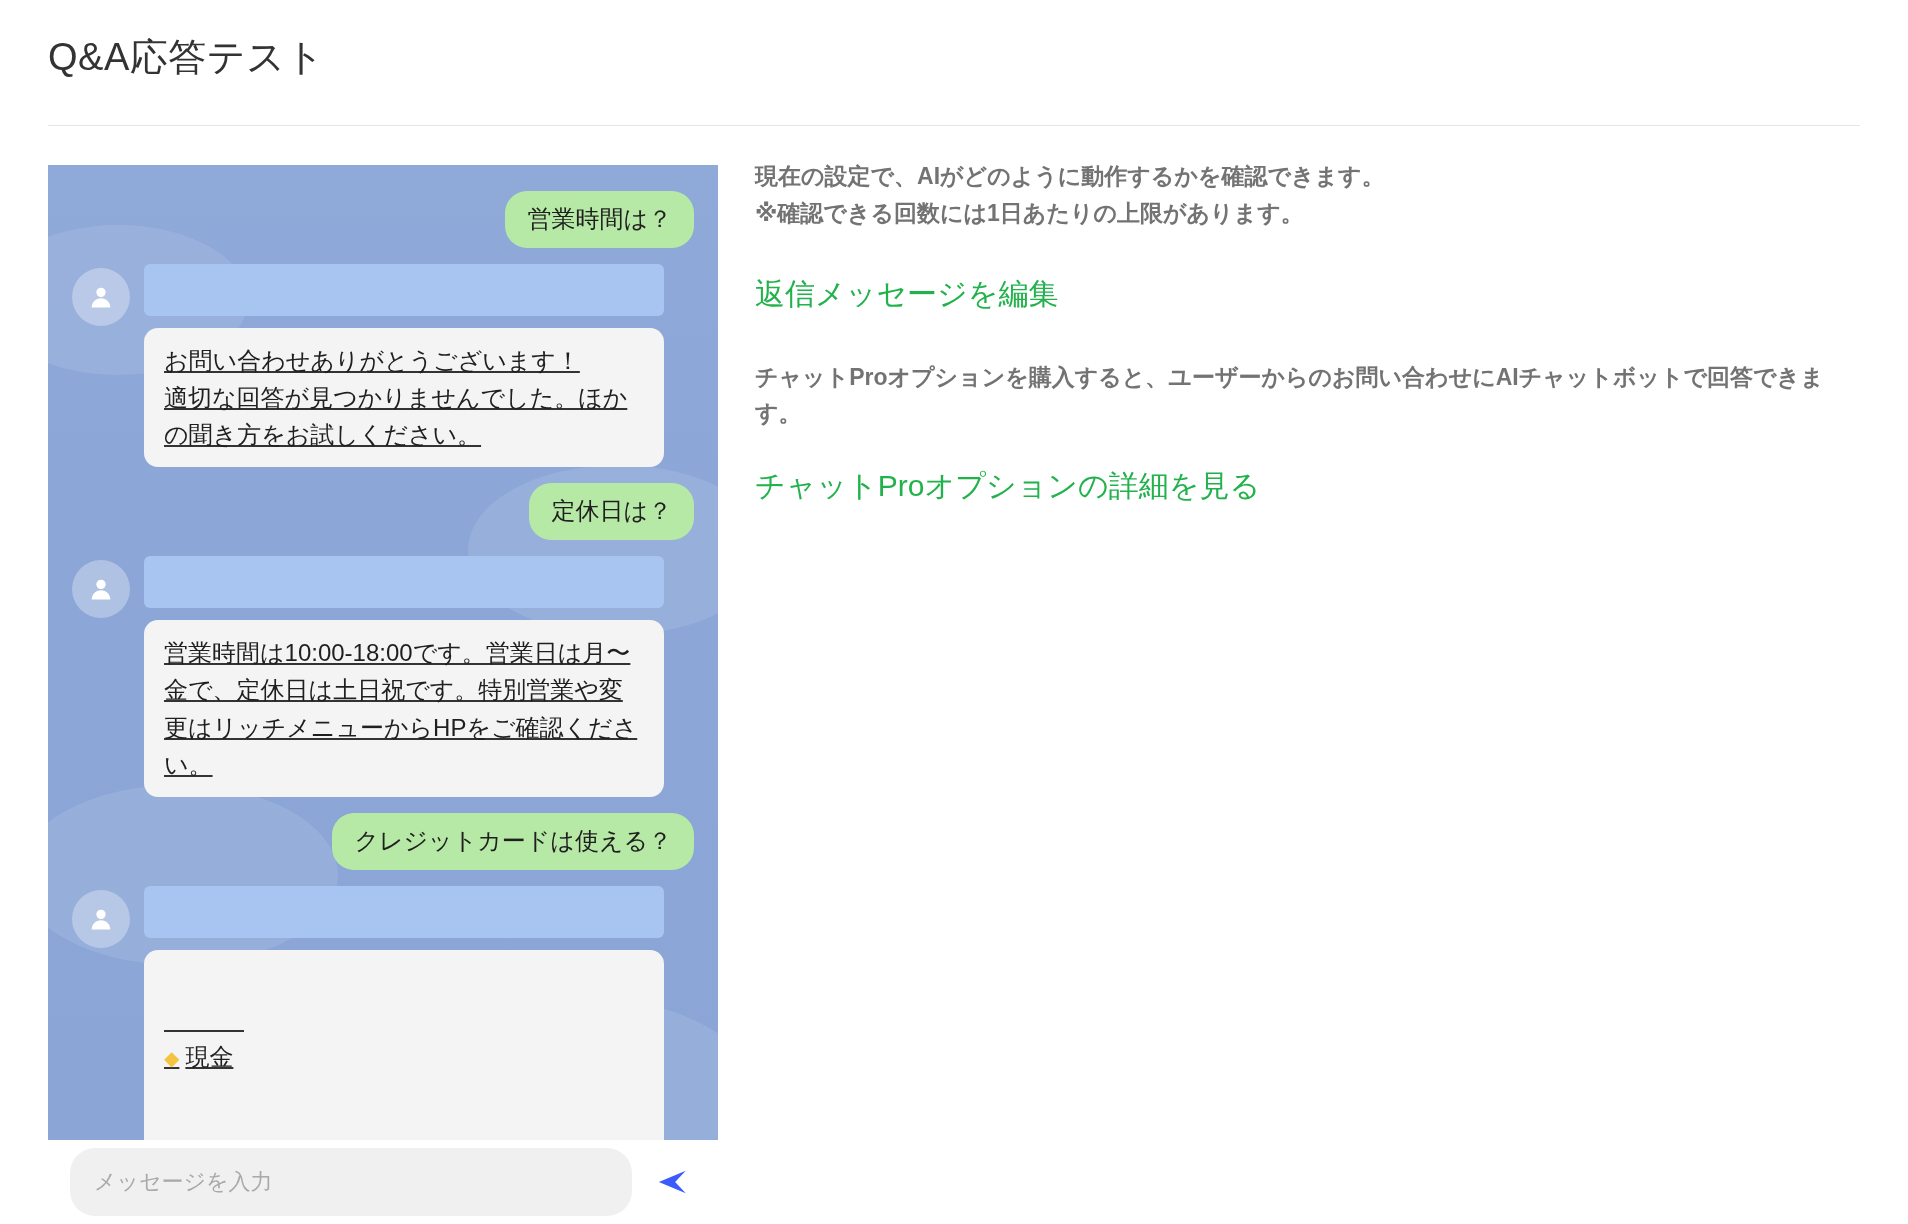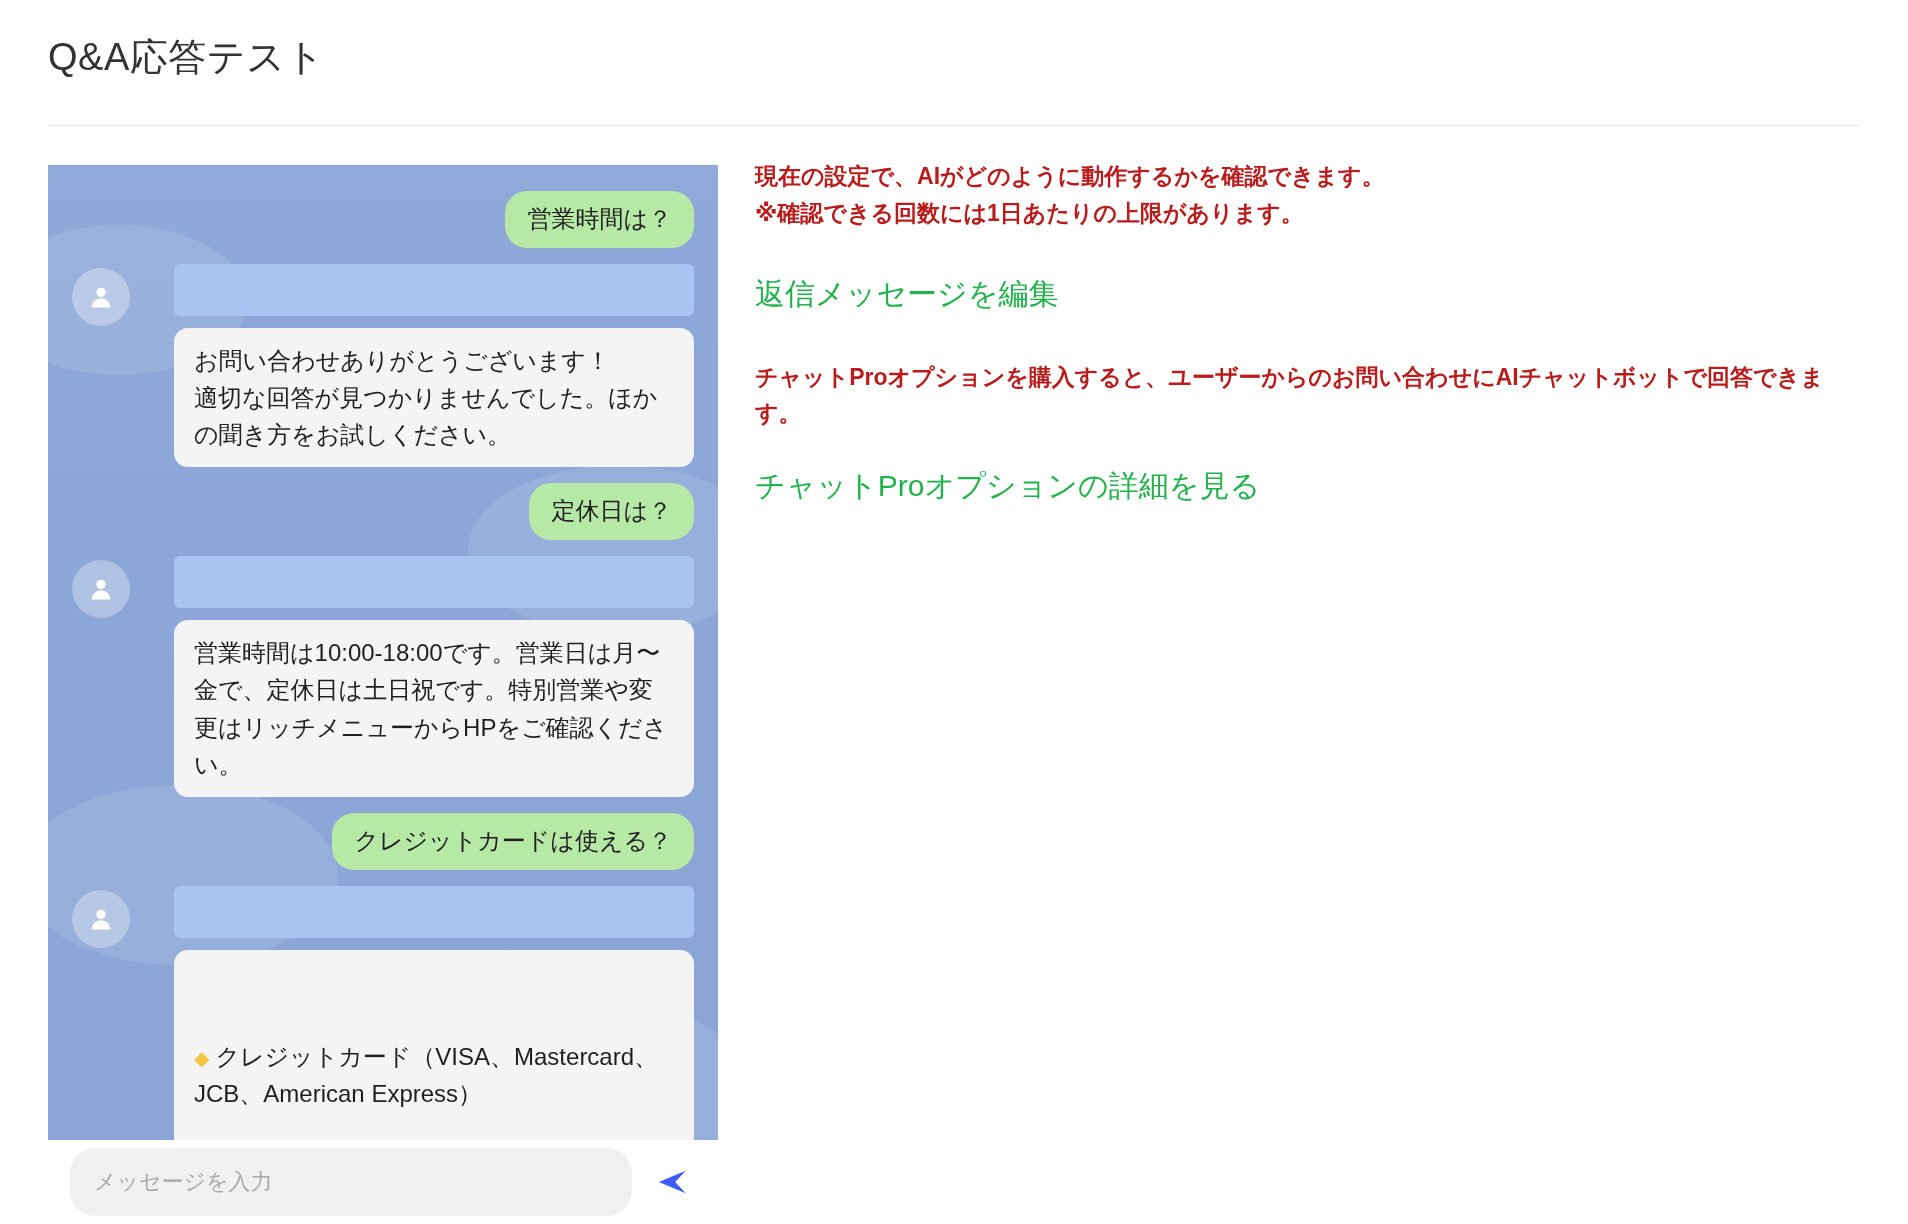--- a/index.html
+++ b/index.html
@@ -59,22 +59,23 @@
   }
   .msg-row {
     display: flex;
     margin-bottom: 16px;
   }
   .msg-row.out {
     justify-content: flex-end;
     text-align: center;
   }
   .msg-row.in {
-    justify-content: space-between;
+    justify-content: flex-start;
     align-items: flex-start;
+    text-decoration: underline;
   }
   .bubble-out {
     background: #b7e9a6;
     color: #1f1f1f;
     border-radius: 22px;
     padding: 11px 22px;
     font-size: 24px;
     line-height: 1.45;
     max-width: 520px;
     box-sizing: border-box;
@@ -171,21 +172,21 @@
   .side {
     position: absolute;
     left: 755px;
     top: 158px;
     width: 1100px;
   }
   .side p {
     margin: 0;
     font-size: 23px;
     line-height: 1.6;
-    color: #b91c1c;
+    color: #737373;
     font-weight: 600;
   }
   .side p.desc {
     font-weight: 600;
   }
   .side .link {
     display: inline-block;
     color: #22b24c;
     font-size: 30px;
     font-weight: 400;
@@ -254,20 +255,21 @@
       <div class="msg-row in">
         <div class="avatar">
           <svg width="28" height="28" viewBox="0 0 24 24" aria-hidden="true">
             <circle cx="12" cy="8" r="4" fill="#ffffff"></circle>
             <path d="M4 21c0-4.4 3.6-8 8-8s8 3.6 8 8z" fill="#ffffff"></path>
           </svg>
         </div>
         <div class="in-col">
           <div class="loading-bar"></div>
           <div class="bubble-in clipped">
+            <span class="pay-line"><span class="diamond">◆</span><span>現金</span></span>
             <span class="pay-line"><span class="diamond">◆</span><span>クレジットカード（VISA、Mastercard、JCB、American Express）</span></span>
             
             
           </div>
         </div>
       </div>
 
     </div>
   </div>
 

